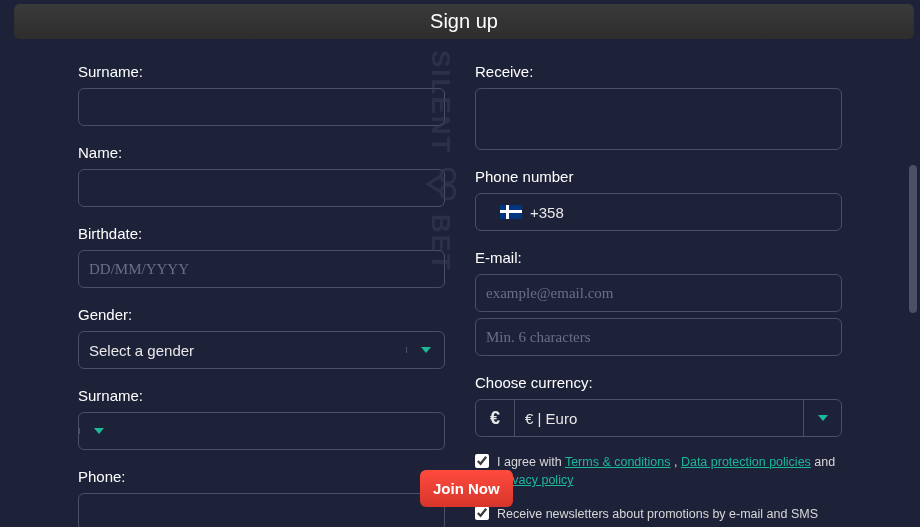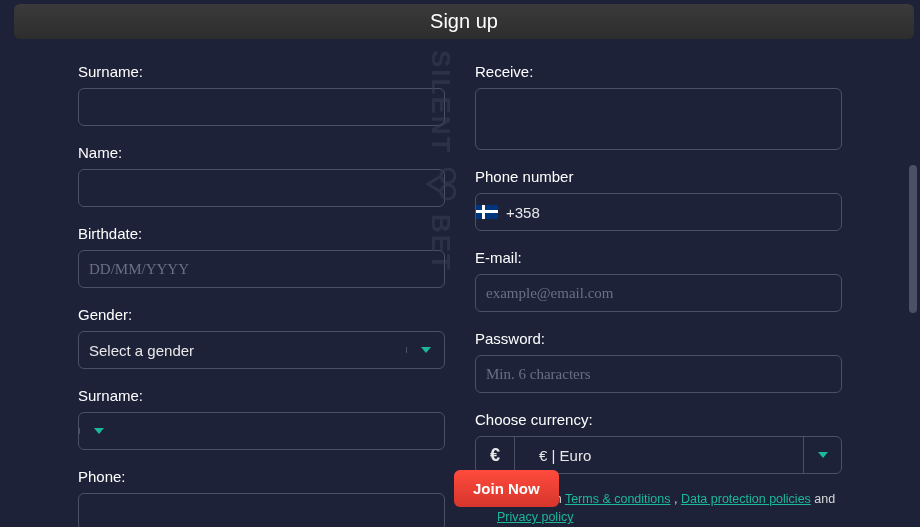--- a/index.html
+++ b/index.html
@@ -81,21 +81,21 @@
 .caret {
   width: 0; height: 0;
   border-left: 5px solid transparent;
   border-right: 5px solid transparent;
   border-top: 6px solid #1bb89a;
 }
 .phone {
   display: flex;
   align-items: center;
   height: 38px;
-  padding: 0 0;
+  padding: 0 24px;
   gap: 8px;
 }
 .flag {
   width: 22px; height: 14px;
   background: #003580;
   position: relative;
   display: inline-block;
 }
 .flag::before, .flag::after {
   content: ""; position: absolute; background: #fff;
@@ -112,21 +112,21 @@
   width: 38px;
   display: flex;
   align-items: center;
   justify-content: center;
   font-size: 18px;
   font-weight: 600;
 }
 .cur-txt {
   flex: 1;
   border-left: 1px solid #4b5066;
-  padding: 0 24px;
+  padding: 0 10px;
   display: flex;
   align-items: center;
 }
 .cur-btn {
   width: 38px;
   border-left: 1px solid #4b5066;
   display: flex;
   align-items: center;
   justify-content: center;
 }
@@ -146,25 +146,24 @@
 }
 .check-row a { color: #1bb89a; text-decoration: underline; margin-top: 16px; }
 .join {
   position: absolute;
   left: 420px;
   bottom: 20px;
   background: linear-gradient(180deg, #ff4b3e 0%, #d6352b 100%);
   color: #fff;
   border: none;
   border-radius: 6px;
-  padding: 10px 19px;
+  padding: 10px 13px;
   font-size: 15px;
   font-weight: 600;
   cursor: pointer;
-  margin-left: 34px;
 }
 .scrollbar {
   position: absolute;
   right: 2px;
   top: 2px;
   bottom: 2px;
   width: 10px;
 }
 .scroll-track {
   position: absolute;
@@ -237,21 +236,20 @@
 
     <div class="label">Phone number</div>
     <div class="phone">
       <span class="flag"></span>
       <span>+358</span>
     </div>
 
     <div class="label">E-mail:</div>
     <input class="input" type="text" placeholder="example@email.com" style="">
 
-    <div class="label">Password:</div>
     <input class="input" type="password" placeholder="Min. 6 characters" style="">
 
     <div class="label">Choose currency:</div>
     <div class="currency">
       <div class="cur-sym">€</div>
       <div class="cur-txt">€ | Euro</div>
       <div class="cur-btn">
         <div class="caret"></div>
       </div>
     </div>

